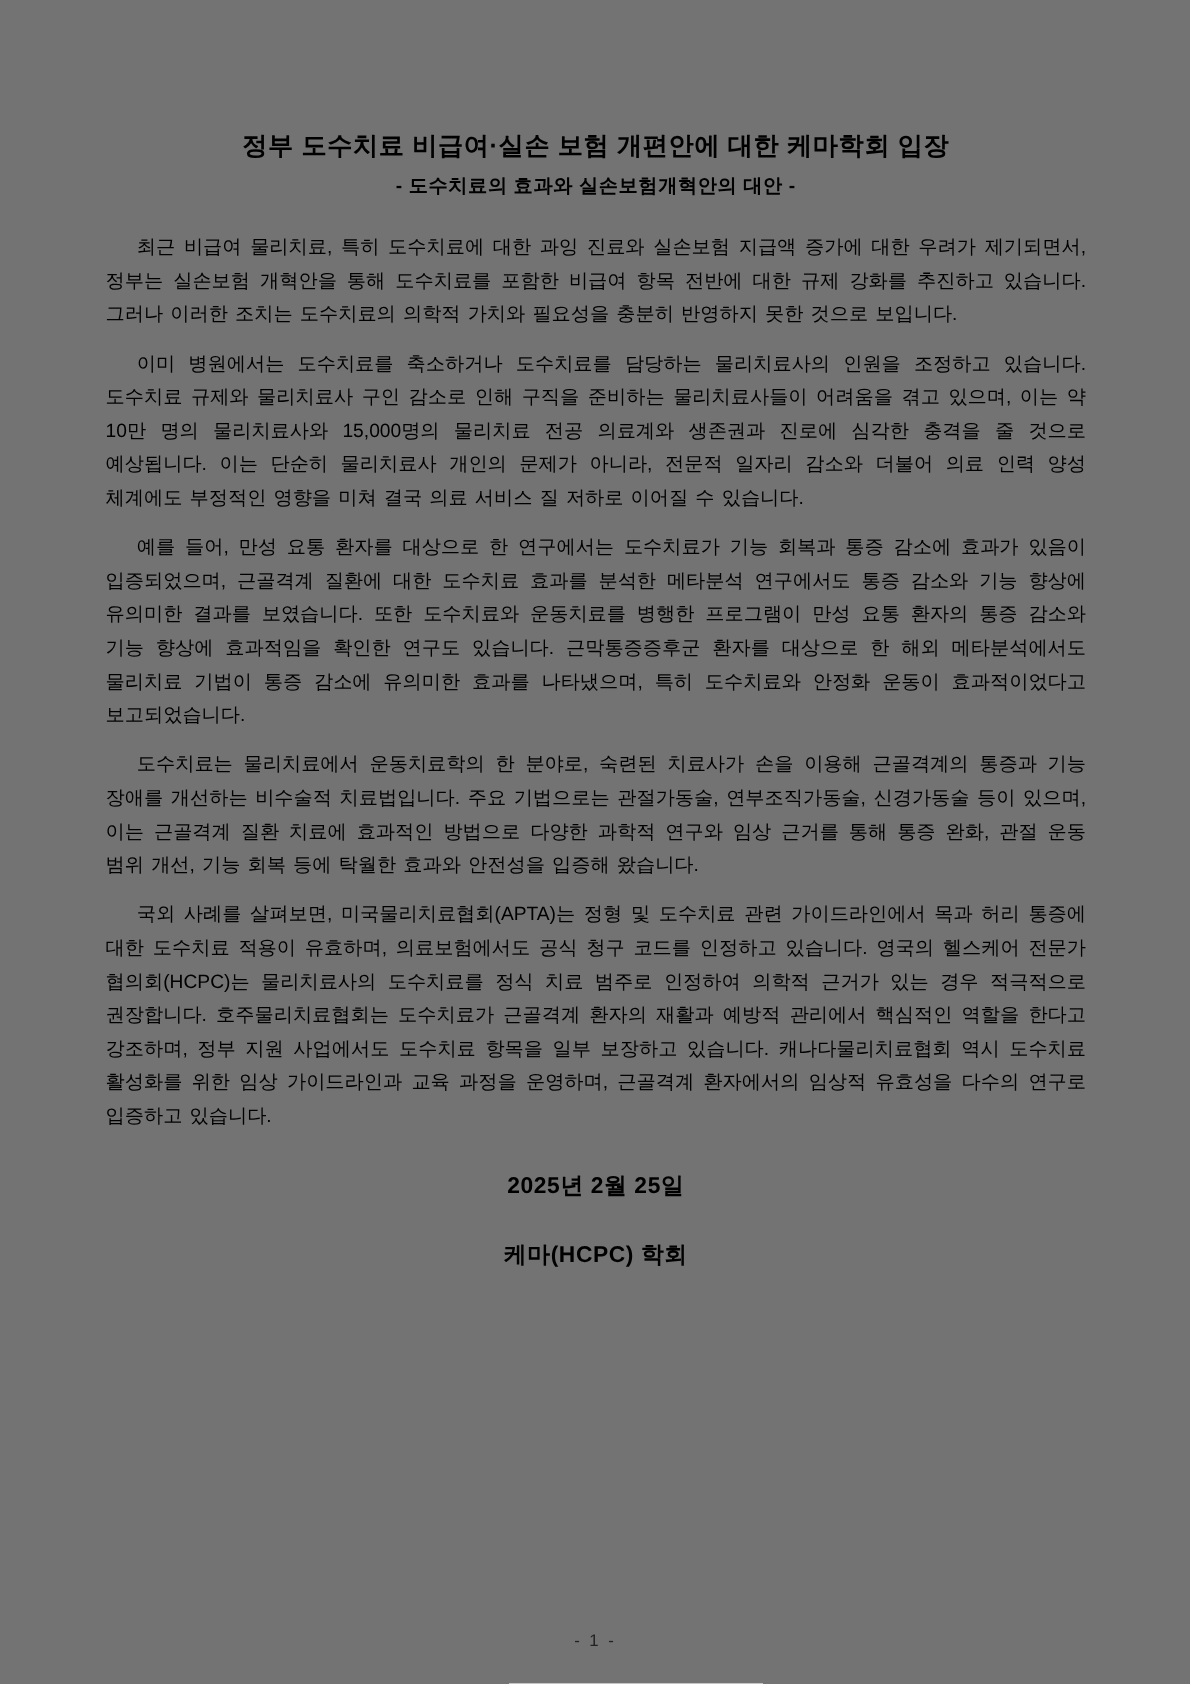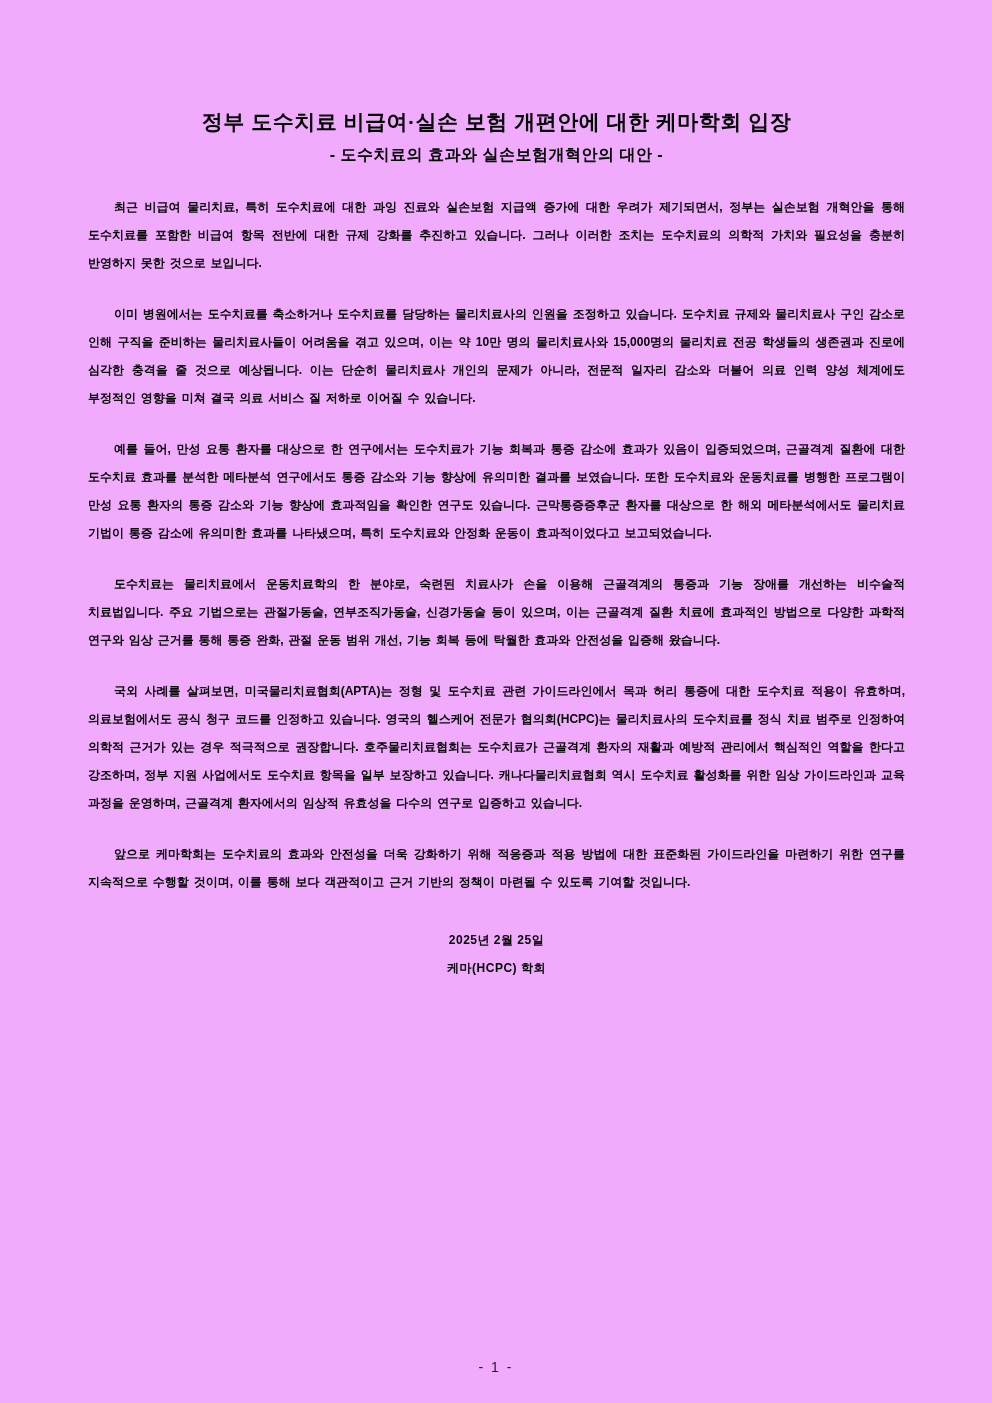--- a/index.html
+++ b/index.html
@@ -4,21 +4,21 @@
 <style>
   html, body {
     margin: 0;
     padding: 0;
     background: #ffffff;
   }
   .page {
     position: relative;
     width: 992px;
     height: 1403px;
-    background: #f0abfc;
+    background: #737373;
     font-family: "Liberation Sans", "DejaVu Sans", sans-serif;
     color: #000000;
     box-sizing: border-box;
     overflow: hidden;
   }
   .content {
     padding: 108px 87px 0 88px;
     box-sizing: border-box;
   }
   .doc-title {
@@ -30,39 +30,39 @@
     line-height: 1.3;
   }
   .doc-subtitle {
     margin: 10px 0 27px 0;
     font-size: 16px;
     font-weight: bold;
     text-align: center;
     letter-spacing: 0.5px;
   }
   .body-text p.para {
-    margin: 23px 0;
-    font-size: 12px;
+    margin: 13px 0;
+    font-size: 16px;
     line-height: 28px;
     text-align: justify;
     text-indent: 26px;
     word-spacing: 1.5px;
     word-break: keep-all;
     overflow-wrap: break-word;
-    font-weight: bold;
   }
   .sign-block {
     margin-top: 30px;
     text-align: center;
   }
   .sign-date, .sign-org {
-    font-size: 12px;
+    font-size: 19px;
     font-weight: bold;
     line-height: 28px;
     letter-spacing: 0.5px;
+    margin-top: 30px;
   }
   .page-footer {
     position: absolute;
     left: 0;
     right: 0;
     bottom: 28px;
     text-align: center;
     font-size: 14px;
     color: #222222;
     letter-spacing: 2px;
@@ -70,25 +70,24 @@
 </style>
 </head>
 <body>
 
 <div class="page">
   <div class="content">
     <h1 class="doc-title">정부 도수치료 비급여·실손 보험 개편안에 대한 케마학회 입장</h1>
     <div class="doc-subtitle">- 도수치료의 효과와 실손보험개혁안의 대안 -</div>
     <div class="body-text">
         <p class="para">최근 비급여 물리치료, 특히 도수치료에 대한 과잉 진료와 실손보험 지급액 증가에 대한 우려가 제기되면서, 정부는 실손보험 개혁안을 통해 도수치료를 포함한 비급여 항목 전반에 대한 규제 강화를 추진하고 있습니다. 그러나 이러한 조치는 도수치료의 의학적 가치와 필요성을 충분히 반영하지 못한 것으로 보입니다.</p>
-        <p class="para">이미 병원에서는 도수치료를 축소하거나 도수치료를 담당하는 물리치료사의 인원을 조정하고 있습니다. 도수치료 규제와 물리치료사 구인 감소로 인해 구직을 준비하는 물리치료사들이 어려움을 겪고 있으며, 이는 약 10만 명의 물리치료사와 15,000명의 물리치료 전공 학생들의 생존권과 진로에 심각한 충격을 줄 것으로 예상됩니다. 이는 단순히 물리치료사 개인의 문제가 아니라, 전문적 일자리 감소와 더불어 의료 인력 양성 체계에도 부정적인 영향을 미쳐 결국 의료 서비스 질 저하로 이어질 수 있습니다.</p>
+        <p class="para">이미 병원에서는 도수치료를 축소하거나 도수치료를 담당하는 물리치료사의 인원을 조정하고 있습니다. 도수치료 규제와 물리치료사 구인 감소로 인해 구직을 준비하는 물리치료사들이 어려움을 겪고 있으며, 이는 약 10만 명의 물리치료사와 15,000명의 물리치료 전공 의료계와 생존권과 진로에 심각한 충격을 줄 것으로 예상됩니다. 이는 단순히 물리치료사 개인의 문제가 아니라, 전문적 일자리 감소와 더불어 의료 인력 양성 체계에도 부정적인 영향을 미쳐 결국 의료 서비스 질 저하로 이어질 수 있습니다.</p>
         <p class="para">예를 들어, 만성 요통 환자를 대상으로 한 연구에서는 도수치료가 기능 회복과 통증 감소에 효과가 있음이 입증되었으며, 근골격계 질환에 대한 도수치료 효과를 분석한 메타분석 연구에서도 통증 감소와 기능 향상에 유의미한 결과를 보였습니다. 또한 도수치료와 운동치료를 병행한 프로그램이 만성 요통 환자의 통증 감소와 기능 향상에 효과적임을 확인한 연구도 있습니다. 근막통증증후군 환자를 대상으로 한 해외 메타분석에서도 물리치료 기법이 통증 감소에 유의미한 효과를 나타냈으며, 특히 도수치료와 안정화 운동이 효과적이었다고 보고되었습니다.</p>
         <p class="para">도수치료는 물리치료에서 운동치료학의 한 분야로, 숙련된 치료사가 손을 이용해 근골격계의 통증과 기능 장애를 개선하는 비수술적 치료법입니다. 주요 기법으로는 관절가동술, 연부조직가동술, 신경가동술 등이 있으며, 이는 근골격계 질환 치료에 효과적인 방법으로 다양한 과학적 연구와 임상 근거를 통해 통증 완화, 관절 운동 범위 개선, 기능 회복 등에 탁월한 효과와 안전성을 입증해 왔습니다.</p>
         <p class="para">국외 사례를 살펴보면, 미국물리치료협회(APTA)는 정형 및 도수치료 관련 가이드라인에서 목과 허리 통증에 대한 도수치료 적용이 유효하며, 의료보험에서도 공식 청구 코드를 인정하고 있습니다. 영국의 헬스케어 전문가 협의회(HCPC)는 물리치료사의 도수치료를 정식 치료 범주로 인정하여 의학적 근거가 있는 경우 적극적으로 권장합니다. 호주물리치료협회는 도수치료가 근골격계 환자의 재활과 예방적 관리에서 핵심적인 역할을 한다고 강조하며, 정부 지원 사업에서도 도수치료 항목을 일부 보장하고 있습니다. 캐나다물리치료협회 역시 도수치료 활성화를 위한 임상 가이드라인과 교육 과정을 운영하며, 근골격계 환자에서의 임상적 유효성을 다수의 연구로 입증하고 있습니다.</p>
-        <p class="para">앞으로 케마학회는 도수치료의 효과와 안전성을 더욱 강화하기 위해 적응증과 적용 방법에 대한 표준화된 가이드라인을 마련하기 위한 연구를 지속적으로 수행할 것이며, 이를 통해 보다 객관적이고 근거 기반의 정책이 마련될 수 있도록 기여할 것입니다.</p>
       </div>
     <div class="sign-block">
       <div class="sign-date">2025년 2월 25일</div>
       <div class="sign-org">케마(HCPC) 학회</div>
     </div>
   </div>
   <div class="page-footer">- 1 -</div>
 </div>
 
 </body></html>

